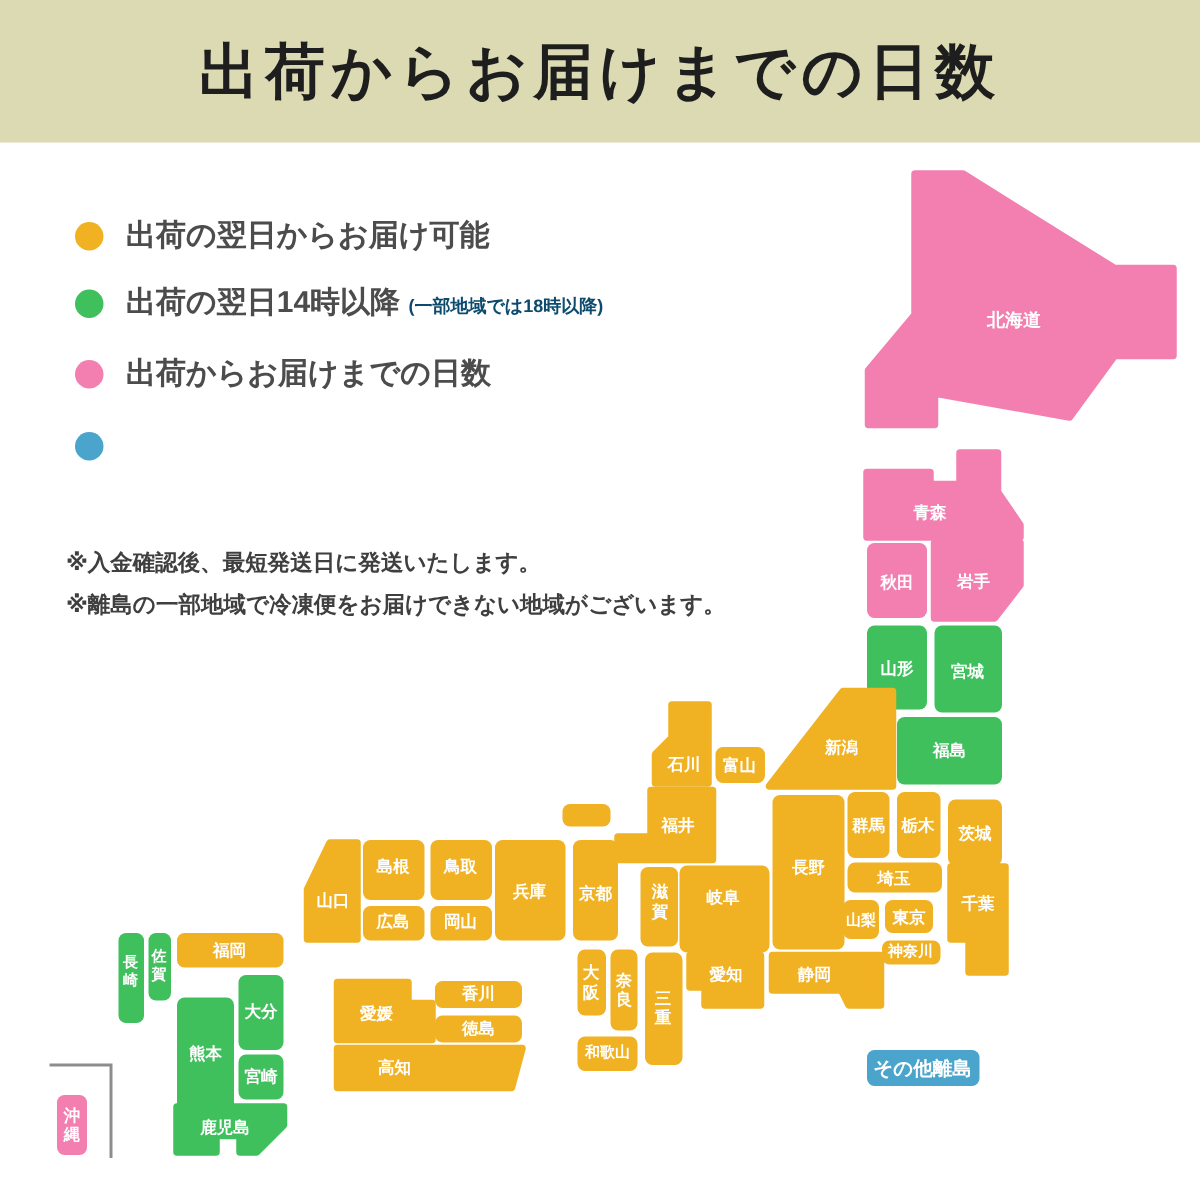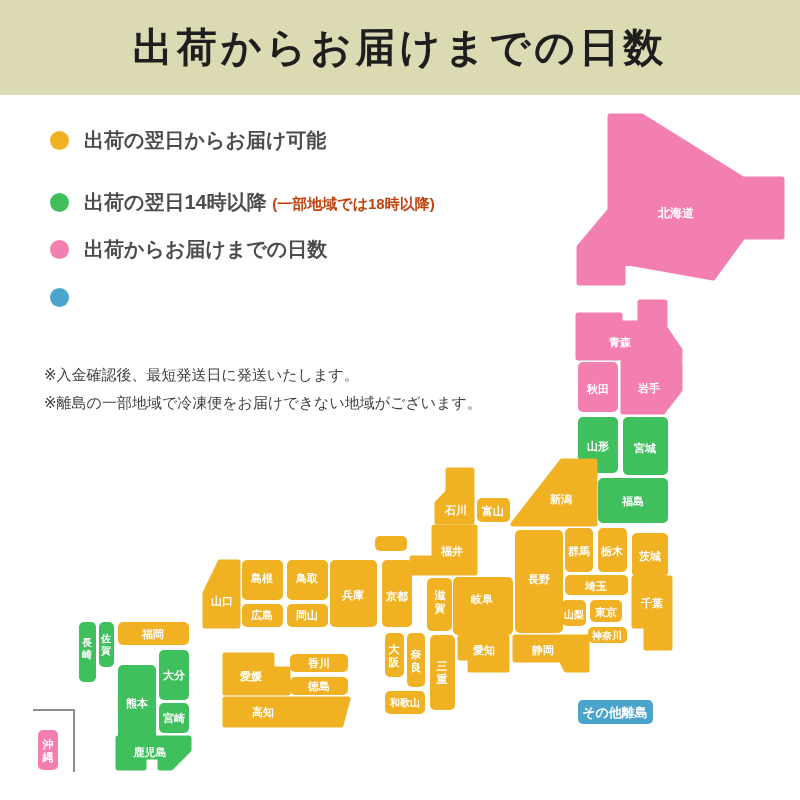--- a/index.html
+++ b/index.html
@@ -6,22 +6,22 @@
   .page{position:relative;width:800px;height:800px;background:#ffffff;overflow:hidden;
         font-family:"Liberation Sans","DejaVu Sans",sans-serif;}
   .header{position:absolute;left:0;top:0;width:800px;height:95px;
           display:flex;align-items:center;justify-content:center;}
   .header h1{margin:0;font-family:"Liberation Serif","DejaVu Serif",serif;
              font-size:40px;font-weight:600;color:#1e1e1e;letter-spacing:4px;}
   #map-svg{position:absolute;left:0;top:0;width:800px;height:800px;}
   .legend-row{position:absolute;left:50px;display:flex;align-items:flex-start;}
   .dot{width:19px;height:19px;border-radius:50%;flex:none;margin-top:3px;margin-right:15px;}
   .ltext{font-size:20px;font-weight:bold;color:#4c4c4c;line-height:25px;}
-  .lnote{font-size:15px;font-weight:bold;color:#c2410c;margin-top:24px;}
-  .note-line{position:absolute;left:44px;font-size:15px;font-weight:normal;color:#3f3f3f;text-align:right;}
+  .lnote{font-size:12px;font-weight:bold;color:#0c4a6e;margin-top:24px;}
+  .note-line{position:absolute;left:44px;font-size:15px;font-weight:bold;color:#3f3f3f;text-align:right;}
   svg text{font-family:"Liberation Sans","DejaVu Sans",sans-serif;}
 </style>
 </head>
 <body>
 
 <div class="page">
 
   <svg id="map-svg" viewBox="0 0 800 800">
       <g>
         <polygon points="610 116 642 116 743 179 782 179 782 237 743 237 713 278 623 262 623 283 579 283 579 247 610 210" stroke="#f37fb0" stroke-width="5" stroke-linejoin="round" fill="#f37fb0"></polygon>
@@ -216,21 +216,21 @@
         <rect x="578" y="700" width="75" height="24" rx="5" fill="#4aa4cb"></rect>
         <text fill="#ffffff" font-size="13" font-weight="600" text-anchor="middle" x="615" y="712" dominant-baseline="central">その他離島</text>
       </g>
       <path d="M33 710 H74 V772" stroke="#8d8d8d" stroke-width="2" fill="none"></path>
     </svg>
 
   <div class="header" style="background: rgb(220, 218, 178);">
     <h1>出荷からお届けまでの日数</h1>
   </div>
 
-  <div class="legend-row" style="top:128px">
+  <div class="legend-row" style="top:145px">
     <span class="dot" style="background: rgb(240, 177, 34);"></span>
     <span class="ltext">出荷の翌日からお届け可能</span>
   </div>
 
   <div class="legend-row" style="top:190px">
     <span class="dot" style="background: rgb(63, 192, 92);"></span>
     <span class="ltext"><span>出荷の翌日14時以降</span> <span class="lnote">(一部地域では18時以降)</span></span>
   </div>
 
   <div class="legend-row" style="top:237px">

